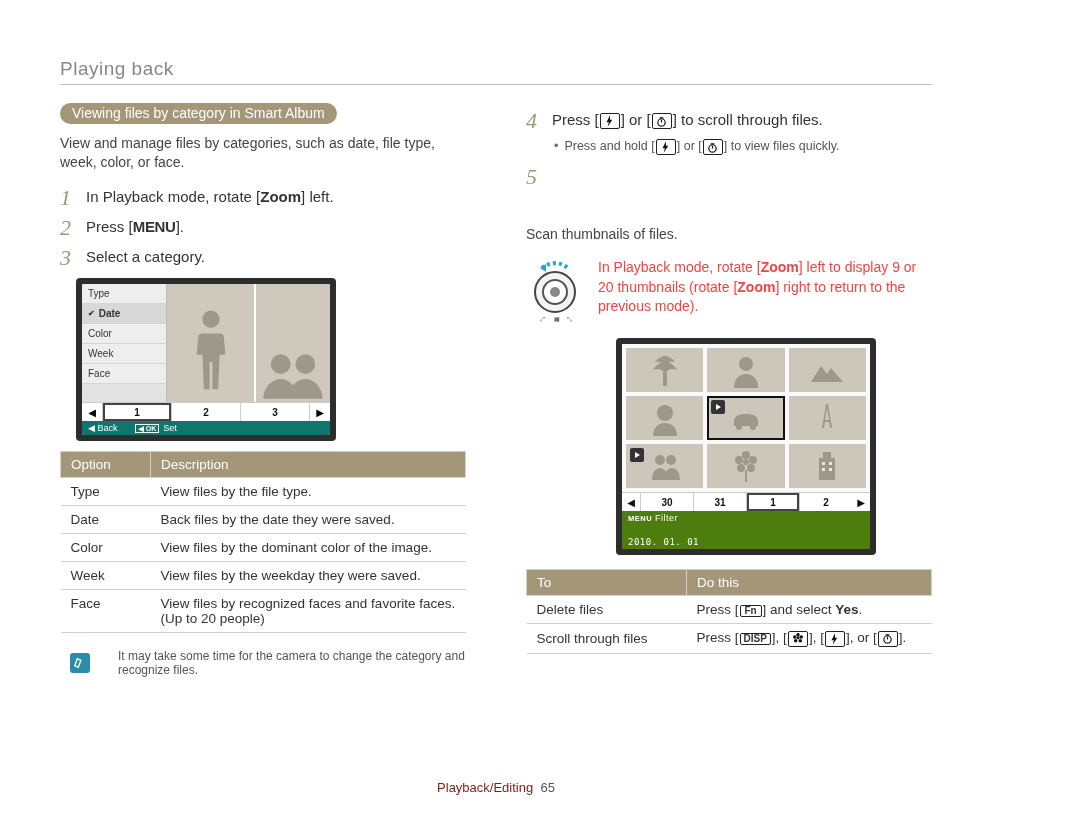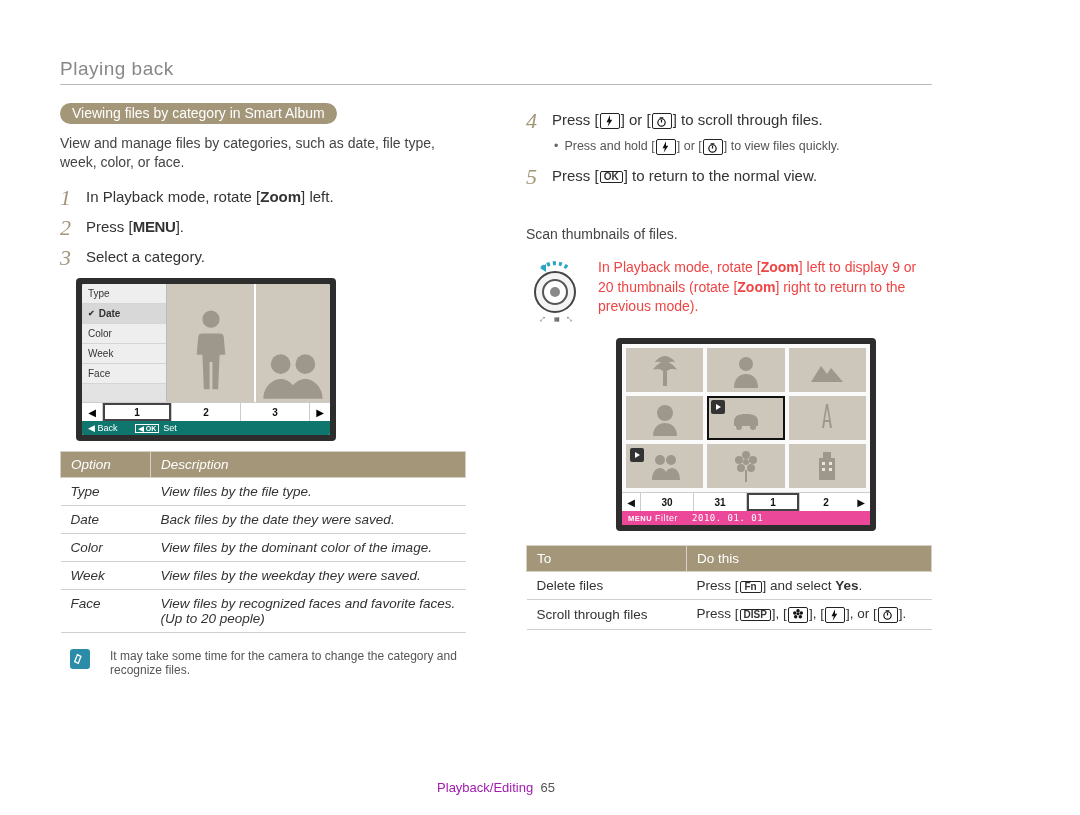--- a/index.html
+++ b/index.html
@@ -35,58 +35,58 @@
   .strip .arrow { width:20px; display:flex; align-items:center; justify-content:center; color:#000; background:#fff; border-right:1px solid #ccc; }
   .strip .arrow:last-child { border-left:1px solid #ccc; border-right:none; }
   .strip .cell { flex:1; display:flex; align-items:center; justify-content:center; border-right:1px solid #ccc; color:#111; font-weight:600; }
   .strip .cell:nth-last-child(2){border-right:none;}
   .strip .cell.sel { background:#fff; box-shadow:inset 0 0 0 2px #444; }
   .statusbar { background:#0f766e; color:#fff; font-size:9px; display:flex; padding:2px 6px; gap:18px; }
   .statusbar span:first-child::before { content:"◀ "; }
   .statusbar .okbox { font-weight:700; border:1px solid #fff; font-size:7px; padding:0 2px; margin-right:4px; display:inline-block; line-height:1; }
 
   
-  .optable { width:100%; max-width:430px; border-collapse:collapse; font-size:13.5px; margin-top:6px;font-style:italic; }
+  .optable { width:100%; max-width:430px; border-collapse:collapse; font-size:13.5px; margin-top:6px; }
   .optable thead th { background:var(--olive); color:#fff; font-weight:400; text-align:left; padding:5px 10px; border:1px solid #d6d1c4; }
   .optable td { border-bottom:1px solid #d0d0d0; padding:6px 10px; vertical-align:top; color:#333; }
   .optable td:first-child { width:70px; }
 
-  .note { display:flex; gap:20px; margin:16px 0 0 10px; font-size:12px; color:#555; align-items:flex-start; }
+  .note { display:flex; gap:28px; margin:16px 0 0 10px; font-size:12px; color:#555; align-items:center; }
   .note-icon { width:20px; height:20px; border-radius:3px; background:var(--noteblue); color:#fff; display:flex; align-items:center; justify-content:center; font-size:14px; flex:none; }
 
   
   .zoom-row { display:flex; gap:14px; align-items:flex-start; margin-top:6px; }
   .zoom-icon svg { display:block; }
   .zoom-txt { font-size:14px; color:#ef4444; line-height:1.4; }
 
   
   .lcd2-wrap { width:260px; margin:14px 0 14px 90px; }
   .lcd2 { background:#2d2d2d; border-radius:4px; padding:6px; }
   .grid3 { background:#fafafa; display:grid; grid-template-columns:repeat(3,1fr); gap:4px; padding:4px; }
   .gcell { background:#cdc6ba; height:44px; display:flex; align-items:center; justify-content:center; position:relative; }
   .gcell.sel { outline:2px solid #111; outline-offset:-2px; }
   .gcell svg { width:36px; height:36px; }
   .vidbadge { position:absolute; top:4px; left:4px; width:14px; height:14px; background:#333; border-radius:2px; display:flex; align-items:center; justify-content:center; }
   .vidbadge::after { content:""; border-left:5px solid #fff; border-top:3px solid transparent; border-bottom:3px solid transparent; margin-left:1px; }
   .strip2 { background:#fff; display:flex; height:18px; font-size:10px; border-top:1px solid #ccc; }
   .strip2 .arrow { width:18px; display:flex; align-items:center; justify-content:center; color:#111; }
   .strip2 .c2 { flex:1; display:flex; align-items:center; justify-content:center; border-left:1px solid #ccc; color:#111; font-weight:600; }
   .strip2 .c2.sel { box-shadow:inset 0 0 0 2px #444; }
-  .status2 { background:#ec4899; color:#fff; font-size:9px; display:flex; padding:2px 6px; gap:14px; letter-spacing:.5px; }
+  .status2 { background:#4d7c0f; color:#fff; font-size:9px; display:flex; padding:2px 6px; gap:14px; letter-spacing:.5px;flex-direction:column; }
   .status2 .ml { font-weight:700; font-size:7.5px; }
   .status2 .dt { font-family:monospace; }
 
   
   .totable { width:100%; max-width:430px; border-collapse:collapse; font-size:13.5px; }
   .totable thead th { background:var(--olive); color:#fff; font-weight:400; text-align:left; padding:5px 10px; border:1px solid #d6d1c4; }
   .totable td { border-bottom:1px solid #d0d0d0; padding:6px 10px; color:#333; }
   .totable td:first-child { width:140px; }
 
   .footer { position:absolute; bottom:20px; left:0; right:0; text-align:center; font-size:13px; color:#555; }
-  .footer .sec { color:#a21caf; }
+  .footer .sec { color:#7f1d1d; }
 
   
   .ib { display:inline-flex; align-items:center; justify-content:center; vertical-align:middle; border:1.2px solid #222; border-radius:2px; padding:0 2px; height:14px; min-width:14px; font-size:9px; font-weight:700; line-height:1; font-family:Arial,sans-serif; margin:0 1px; }
   .ib.circ svg { width:11px; height:11px; display:block; }
   .keytxt { font-weight:700; font-family:Arial,sans-serif; letter-spacing:-.3px; }
   b.sb { font-weight:700; }
 </style>
 </head>
 <body>
 
@@ -231,23 +231,20 @@
             <svg viewBox="0 0 12 12">
               <circle cx="6" cy="7" r="4" fill="none" stroke="#111" stroke-width="1.3"></circle>
               <path stroke="#111" stroke-width="1.3" d="M6 7V4M4 2h4"></path>
             </svg>
           </span><span>] to view files quickly.</span>
       </div>
 
       <div class="steps">
         <div class="step">
           <div class="step-num">5</div>
-          <div class="step-txt">
-            <span>Press [</span><span class="ib" style="height:auto;padding:0 3px;font-size:10px;">OK</span><span>] to return to the normal view.</span>
-          </div>
         </div>
       </div>
 
       <div style="height:26px"></div>
       <div class="lead">Scan thumbnails of files.</div>
 
       <div class="zoom-row">
         <div class="zoom-icon">
           <svg width="58" height="66" viewBox="0 0 58 66">
             <path d="M16 10 A20 20 0 0 1 42 10" fill="none" stroke="#2aa3c7" stroke-width="4" stroke-dasharray="3 3"></path>

